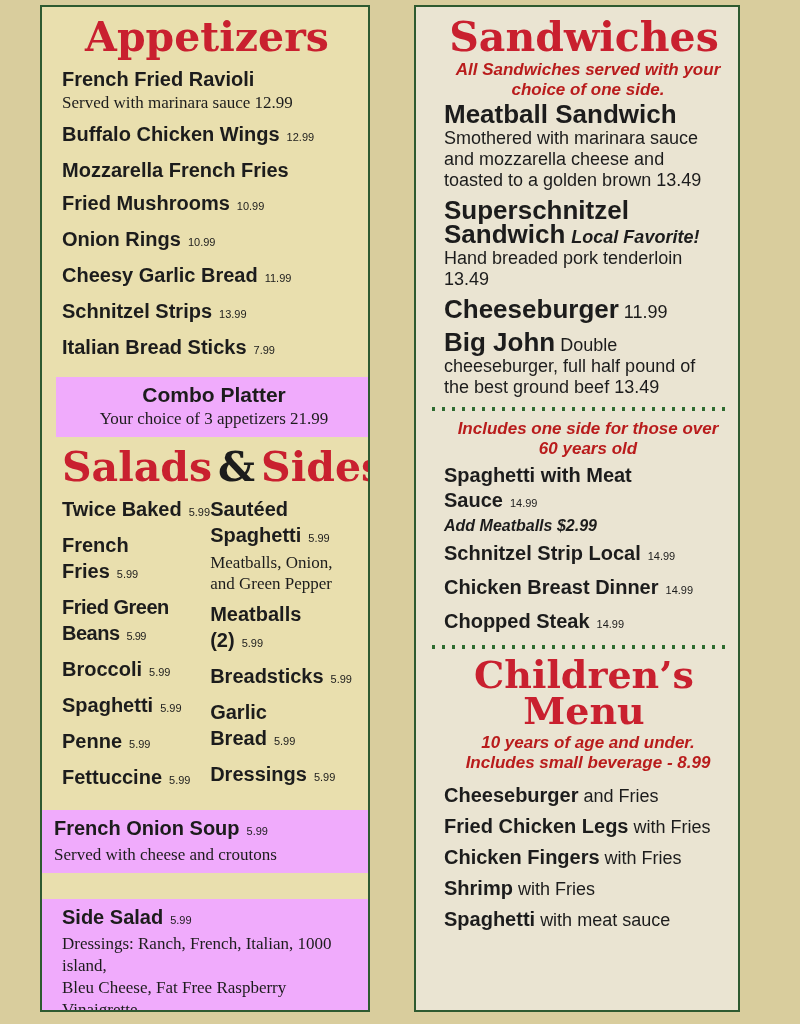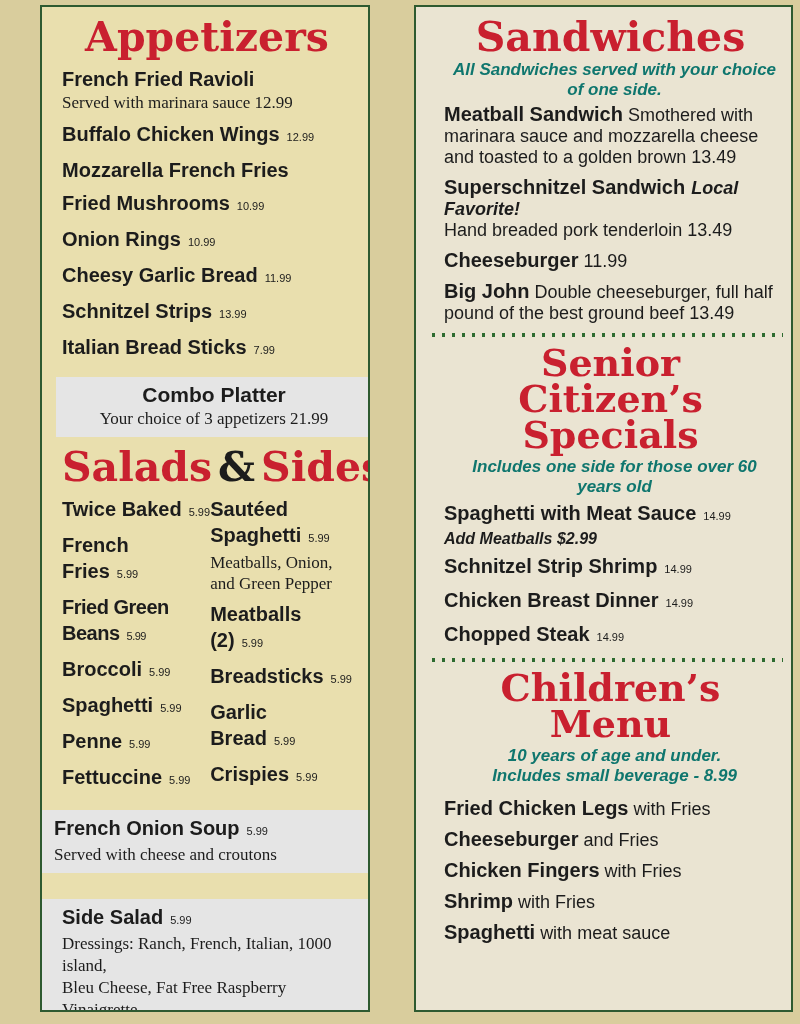--- a/index.html
+++ b/index.html
@@ -11,62 +11,62 @@
     -webkit-font-smoothing:antialiased;
     overflow:hidden;
   }
   .panel{
     position:absolute;top:5px;height:1007px;
     border:2px solid #2e5a30;
     box-sizing:border-box;
     overflow:hidden;
   }
   .panel.left{left:14px;width:330px;background:#e9dfae;padding:0 16px 0 20px;margin-left:26px;}
-  .panel.right{left:414px;width:379px;background:#eae4d2;padding:0 14px 0 28px;}
+  .panel.right{left:414px;width:326px;background:#eae4d2;padding:0 14px 0 28px;}
 
   h1.heading{
     font-family:"DejaVu Serif",serif;
     font-weight:bold;
     color:#c9202f;
     text-align:center;
     font-size:41px;
     line-height:1.0;
     margin:10px 0 8px 0;
     letter-spacing:0px;
   }
   h1.heading .amp{color:#1c1c1c;padding:0 6px;}
   h1.two-line{line-height:0.95;font-size:38px;margin:6px 0 4px 0;}
 
   .item{margin:0 0 7px 0;}
   .nameline{font-size:20px;line-height:26px;font-weight:bold;}
   .nameline .p{font-weight:normal;font-size:11px;margin-left:7px;}
   .desc{font-size:17px;line-height:22px;font-weight:normal;font-family:Liberation Serif, serif;}
 
   .band{
-    background:#e5e5e5;
+    background:#f0abfc;
     margin:0 -16px 0 -20px;
     padding:5px 16px 7px 20px;
   }
   .band.combo{margin-left:-6px;text-align:center;margin-top:14px;}
   .band.combo .nameline{font-size:21px;}
   .band.soup{margin-top:10px;padding-left:12px;}
   .band.salad{margin-top:26px;}
 
   .cols{display:flex;margin-top:6px;justify-content:flex-end;}
   .col1{width:196px;}
   .col2{width:156px;}
   .col2 .desc{line-height:21px;margin-top:1px;}
 
   
   .subtitle{
-    color:#0f766e;font-style:italic;font-weight:600;
+    color:#b91c1c;font-style:italic;font-weight:600;
     text-align:center;font-size:17px;line-height:20px;margin:0 0 4px 8px;
   }
   .sw{font-size:18px;line-height:21px;margin:0 0 9px 0;}
-  .sw .n{font-weight:bold;font-size:20px;}
+  .sw .n{font-weight:bold;font-size:26px;}
   .sw .note-bi{font-weight:bold;font-style:italic;margin-left:6px;}
   .sw .note-i{font-style:italic;font-weight:600;margin-left:6px;}
   .divider{
     height:4px;margin:8px -6px 8px -12px;
     background-image:repeating-linear-gradient(to right,#2e6b30 0 3px,transparent 3px 10px);
   }
   .srow{margin:0 0 6px 0;}
   .srow .nameline{font-size:20px;line-height:25px;}
   .srow .note{font-style:italic;font-weight:600;font-size:16px;line-height:19px;}
   .crow{margin:0 0 5px 0;font-size:20px;line-height:25px;font-weight:bold;}
@@ -143,21 +143,21 @@
       <div class="item">
           <div class="nameline"><span>Meatballs (2)</span><span class="p">5.99</span></div>
         </div>
       <div class="item">
           <div class="nameline"><span>Breadsticks</span><span class="p">5.99</span></div>
         </div>
       <div class="item">
           <div class="nameline"><span>Garlic Bread</span><span class="p">5.99</span></div>
         </div>
       <div class="item">
-          <div class="nameline"><span>Crispies</span><span class="p">5.99</span></div>
+          <div class="nameline"><span>Dressings</span><span class="p">5.99</span></div>
         </div>
     </div>
   </div>
 
   <div class="band soup">
     <div class="nameline"><span>French Onion Soup</span><span class="p">5.99</span></div>
     <div class="desc">Served with cheese and croutons</div>
   </div>
 
   <div class="band salad">
@@ -176,42 +176,41 @@
 
   <p class="sw"><span class="n">Superschnitzel Sandwich</span><span class="note-bi">Local Favorite!</span><br><span>Hand breaded pork tenderloin  13.49</span></p>
 
   <p class="sw"><span class="n">Cheeseburger</span> <span>11.99</span></p>
 
   <p class="sw"><span class="n">Big John</span> <span>Double cheeseburger, full half pound of the best ground beef  13.49</span></p>
 
 
   <div class="divider"></div>
 
-  <h1 class="heading two-line"><span>Senior Citizen’s</span><br><span>Specials</span></h1>
   <div class="subtitle">Includes one side for those over 60 years old</div>
 
   <div class="srow">
     <div class="nameline"><span>Spaghetti with Meat Sauce</span><span class="p">14.99</span></div>
     <div class="note">Add Meatballs $2.99</div>
   </div>
   <div class="srow">
-    <div class="nameline"><span>Schnitzel Strip Shrimp</span><span class="p">14.99</span></div>
+    <div class="nameline"><span>Schnitzel Strip Local</span><span class="p">14.99</span></div>
   </div>
   <div class="srow">
     <div class="nameline"><span>Chicken Breast Dinner</span><span class="p">14.99</span></div>
   </div>
   <div class="srow">
     <div class="nameline"><span>Chopped Steak</span><span class="p">14.99</span></div>
   </div>
 
   <div class="divider"></div>
 
   <h1 class="heading two-line"><span>Children’s</span><br><span>Menu</span></h1>
   <div class="subtitle" style="margin-bottom:0;">10 years of age and under.</div>
   <div class="subtitle" style="margin-bottom:10px;">Includes small beverage - 8.99</div>
 
+  <div class="crow"><span>Cheeseburger</span><span class="suffix">and Fries</span></div>
   <div class="crow"><span>Fried Chicken Legs</span><span class="suffix">with Fries</span></div>
-  <div class="crow"><span>Cheeseburger</span><span class="suffix">and Fries</span></div>
   <div class="crow"><span>Chicken Fingers</span><span class="suffix">with Fries</span></div>
   <div class="crow"><span>Shrimp</span><span class="suffix">with Fries</span></div>
   <div class="crow"><span>Spaghetti</span><span class="suffix">with meat sauce</span></div>
 
 </section>
 
 </body></html>

